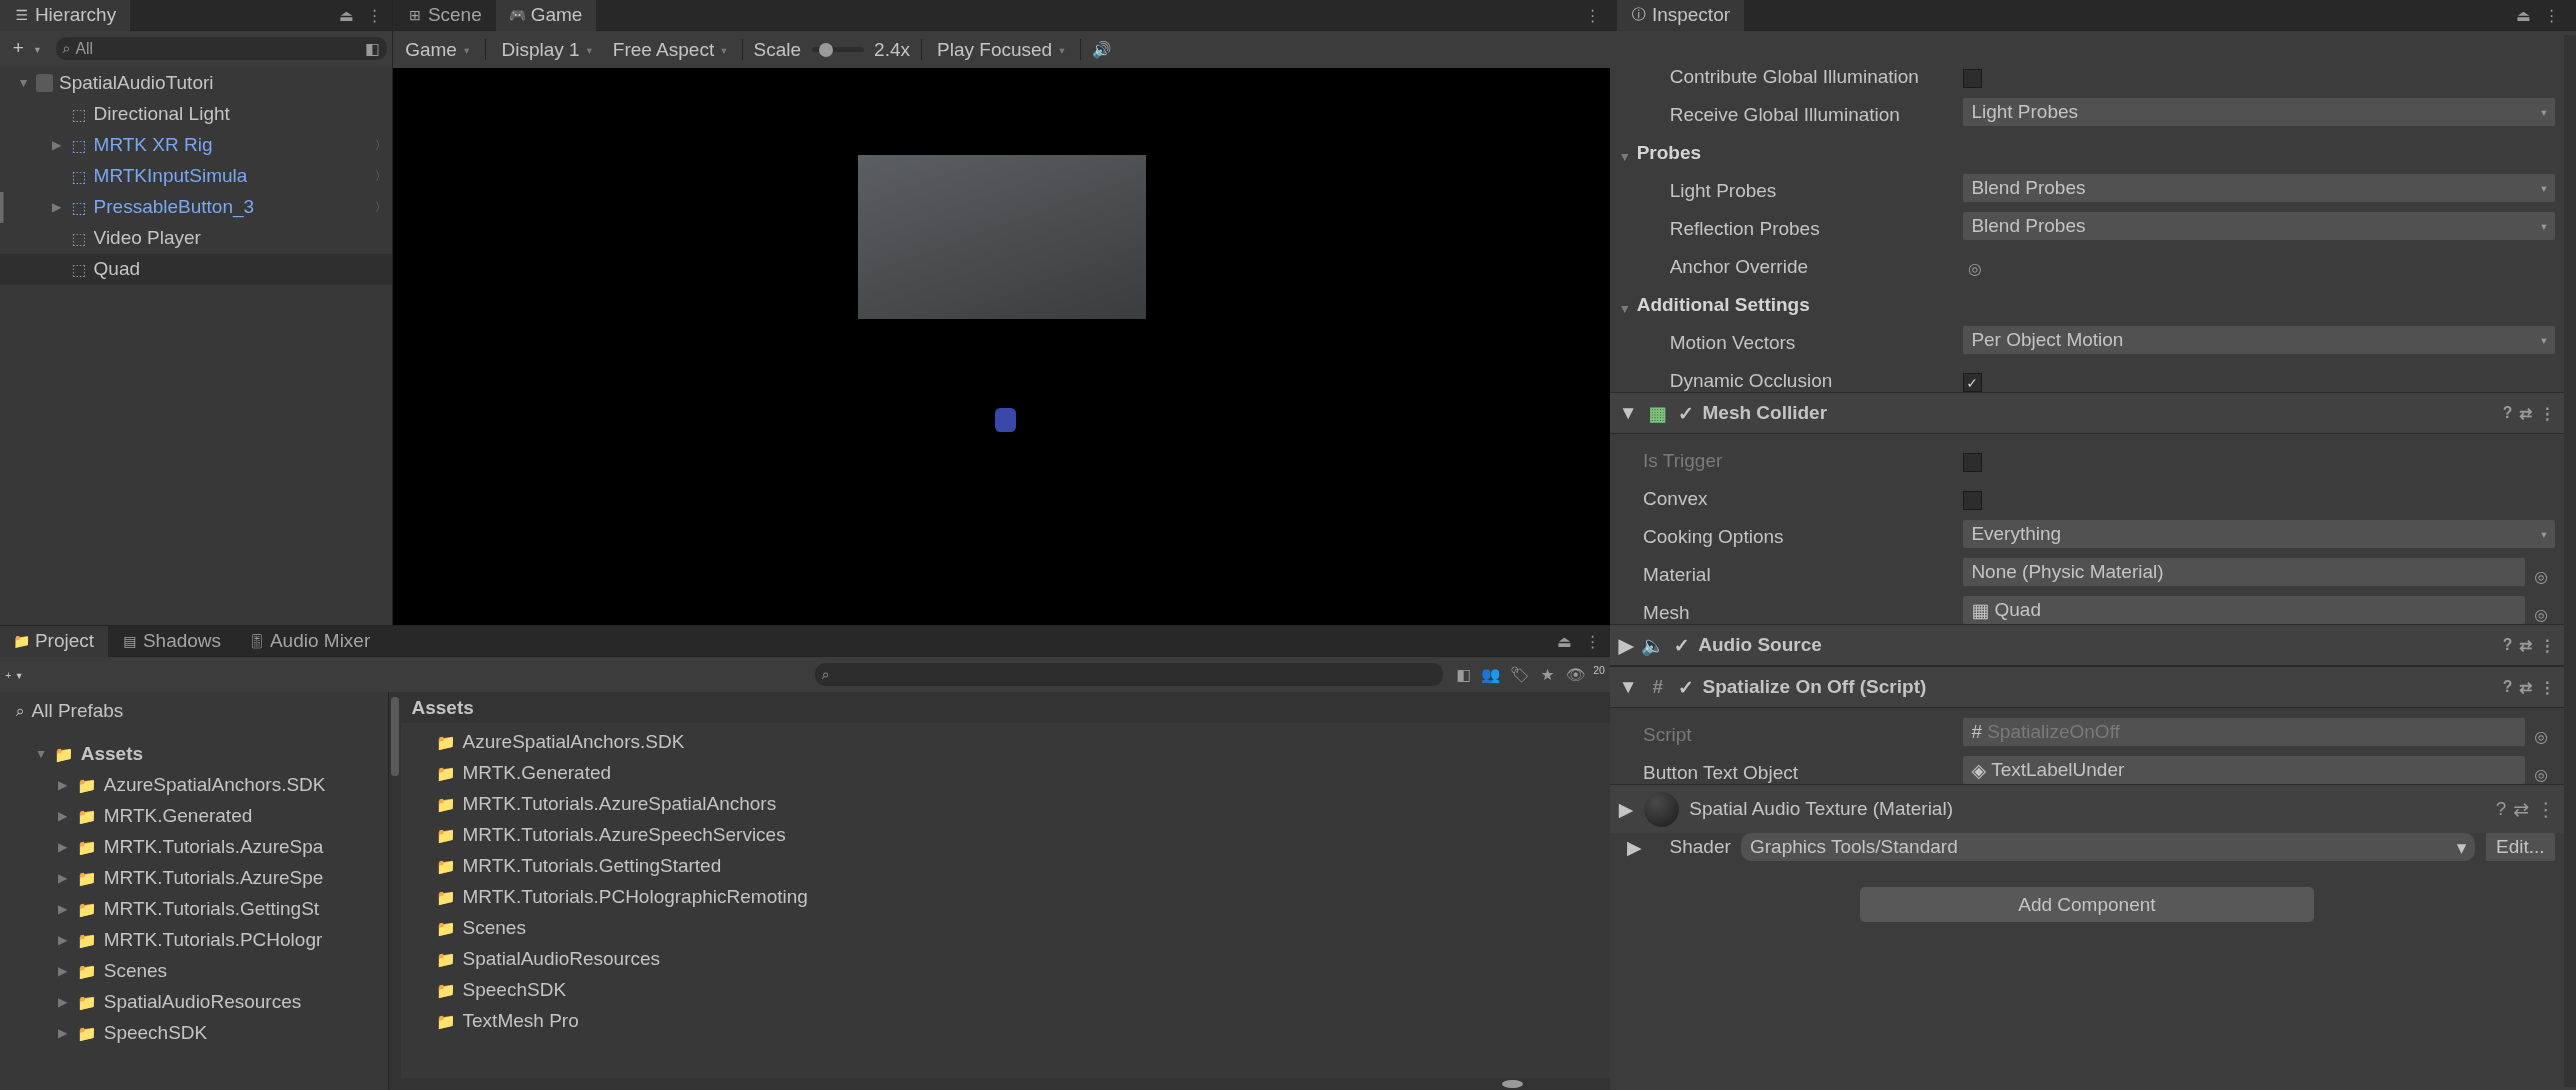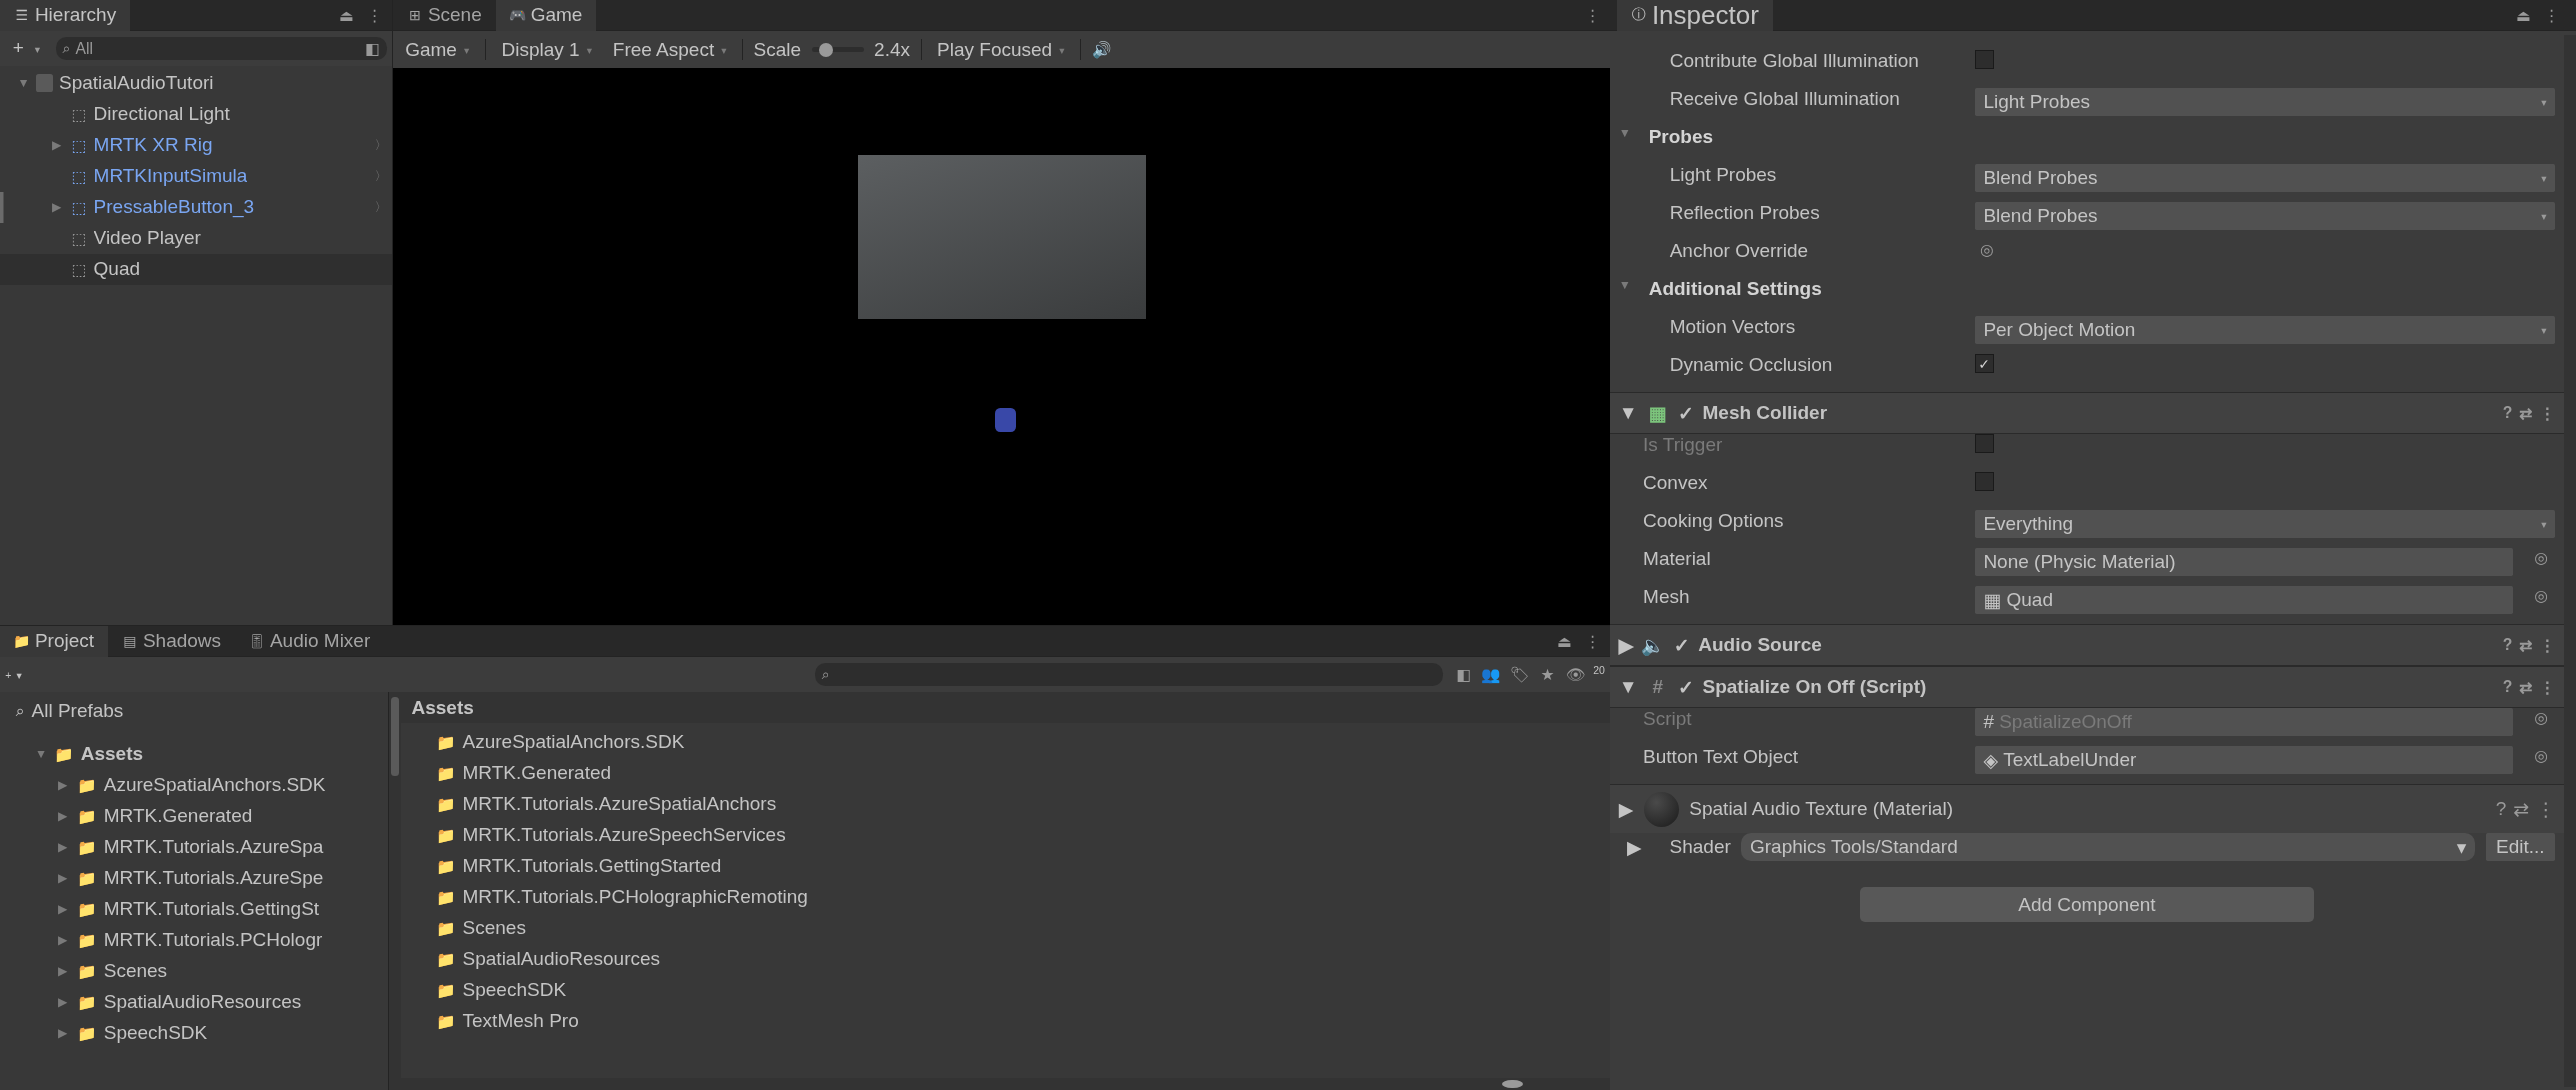--- a/index.html
+++ b/index.html
@@ -76,23 +76,23 @@
 .prow.depth1 { padding-left: 35px; font-weight:600; }
 .prow.depth2 { padding-left: 58px; }
 .prow .folder-icon { color: #9a9a9a; font-size:15.7px; }
 .prow .foldout { width:12.2px; color:#7a7a7a; font-size: 12.2px; }
 .scrollbar-v { width: 12.2px; background: #333; position:relative; }
 .scrollbar-v .thumb { position:absolute; left:1.7px; right:1.7px; top:5.2px; height: 79px; background: #5a5a5a; border-radius:3.5px; }
 .scrollbar-h { height: 12.2px; background:#333; position:relative; }
 .scrollbar-h .thumb { position:absolute; top:1.7px; bottom:1.7px; right: 87px; width: 21px; background: #9a9a9a; border-radius: 50%; }
 
 .inspector-header { height: 31px; background:#282828; display:flex; align-items:center; padding:0 7px; gap:7px; }
-.inspector-header .title { font-size: 26px; }
+.inspector-header .title { font-size: 19px; }
 .insp-body { flex:1; overflow:auto; padding: 3.5px 0; }
-.insp-row { display:flex; align-items:flex-start; height: 38px; padding: 0 8.7px; gap: 16px; font-size: 19px; }
+.insp-row { display:flex; align-items:flex-end; height: 38px; padding: 0 8.7px; gap: 4px; font-size: 19px; }
 .insp-row.section { font-weight:600; color:#d4d4d4; }
 .insp-row .foldout { width:14px; color:#7a7a7a; font-size:12.2px; }
 .insp-row .label { flex: 0 0 340px; padding-left: 24.4px; }
 .insp-row .label.indent2 { padding-left: 51px; }
 .insp-row .field { flex:1; height: 28px; background: #515151; display:flex; align-items:center; padding:0 8.7px; border-radius:1.7px; position:relative; }
 .insp-row .field.obj-field { background:#515151; }
 .insp-row .field .caret { margin-left:auto; font-size:10.5px; color:#9a9a9a; }
 .insp-row .checkbox { width: 19px; height: 19px; background:#2d2d2d; border:0.9px solid #1a1a1a; display:flex; align-items:center; justify-content:center; color:#d4d4d4; font-size:14px; }
 .insp-row .target-icon { width:21px; color:#9a9a9a; font-size:15.7px; margin-left:5.2px; cursor:pointer; }
 .component-header { display:flex; align-items:center; height: 42px; padding: 0 8.7px; gap:8.7px; background:#414141; border-top:0.9px solid #2a2a2a; border-bottom:0.9px solid #2a2a2a; font-size:19px; font-weight:600; }

